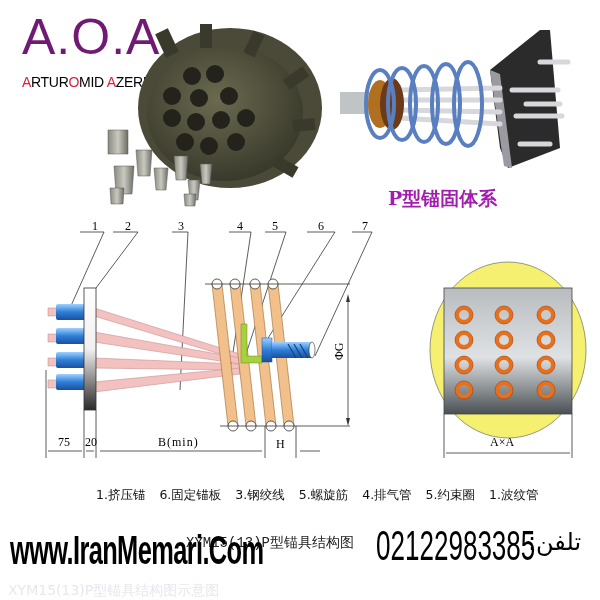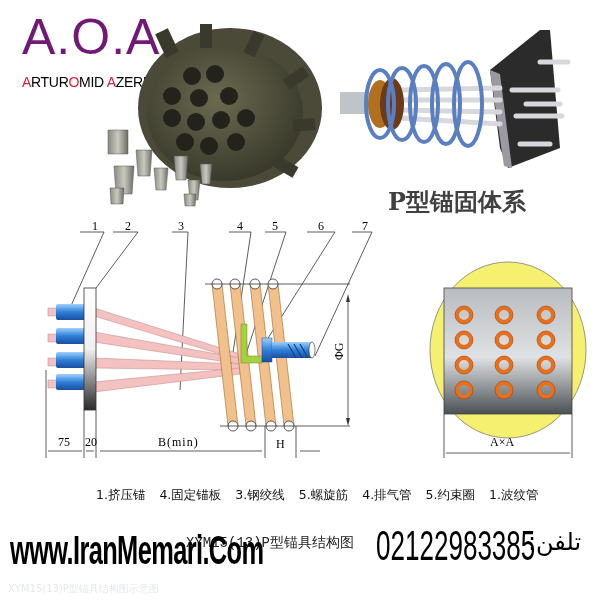--- a/index.html
+++ b/index.html
@@ -1,29 +1,29 @@
 <!DOCTYPE html>
 <html><head>
   <meta charset="utf-8">
   <style>
     html, body { margin:0; padding:0; background:#fff; }
     body { width:600px; height:600px; position:relative; overflow:hidden; font-family:"Liberation Sans", sans-serif; }
     .abs { position:absolute; }
     .logo-main { left:22px; top:12px; font-size:50px; letter-spacing:1px; color:#701a75; font-family:"Liberation Sans", sans-serif; line-height:1; }
     .logo-sub { left:22px; top:74px; font-size:14px; color:#000; font-family:"Liberation Sans", sans-serif; letter-spacing:-0.3px; }
     .logo-sub .red { color:#e0203a; }
-    .caption-p { left:388px; top:186px; font-size:24px; font-weight:bold; font-family:"DejaVu Serif", serif; color:#404040; }
+    .caption-p { left:388px; top:186px; font-size:19px; font-weight:bold; font-family:"DejaVu Serif", serif; color:#a21caf; }
     .num { font-family:"Liberation Serif", serif; font-size:12px; color:#111; }
     .legend { left:96px; top:487px; font-size:12.5px; color:#111; font-family:"DejaVu Sans", sans-serif; white-space:nowrap; }
     .legend span { margin-right:10px;margin-top:25px; }
     .site { left:10px; top:527px; font-size:41px; font-family:"Liberation Sans", sans-serif; font-weight:bold; transform:scaleX(0.62); transform-origin:left top; color:#000; letter-spacing:-1px; white-space:nowrap; }
     .model { left:186px; top:534px; font-size:14px; font-family:Liberation Mono, monospace; color:#222; white-space:nowrap; }
     .phone { left:376px; top:522px; font-size:42px; font-family:"Liberation Sans", sans-serif; color:#000; transform:scaleX(0.62); transform-origin:left top; white-space:nowrap; }
     .phone-label { left:528px; top:528px; font-size:24px; font-family:"DejaVu Sans", sans-serif; color:#000; white-space:nowrap; }
-    .faded { left:8px; top:582px; font-size:10px; color:#e6e8ee; white-space:nowrap; font-family:"DejaVu Sans", sans-serif; }
+    .faded { left:8px; top:582px; font-size:14px; color:#e6e8ee; white-space:nowrap; font-family:"DejaVu Sans", sans-serif; }
   </style>
 </head>
 <body>
 
 <div class="abs logo-main">A.O.A</div>
 <div class="abs logo-sub">
   <span class="red">A</span><span>RTUR</span><span class="red">O</span><span>MID </span><span class="red">A</span><span>ZERI</span>
 </div>
 
 <svg class="abs" style="left:100px;top:18px" width="240" height="190">
@@ -252,21 +252,21 @@
   <g stroke="#333" stroke-width="0.8">
     <line x1="444" y1="194" x2="444" y2="238"></line>
     <line x1="572" y1="194" x2="572" y2="238"></line>
     <line x1="446" y1="233" x2="570" y2="233"></line>
   </g>
   <text x="490" y="226" font-size="12" font-family="Liberation Serif, serif">A×A</text>
 </svg>
 
 <div class="abs legend">
   <span>1.挤压锚</span>
-  <span>4.固定锚板</span>
+  <span>6.固定锚板</span>
   <span>3.钢绞线</span>
   <span>5.螺旋筋</span>
   <span>4.排气管</span>
   <span>5.约束圈</span>
   <span>1.波纹管</span>
 </div>
 
 <div class="abs model">XYM15(13)P型锚具结构图</div>
 <div class="abs site">www.IranMemari.Com</div>
 <div class="abs phone">02122983385</div>

